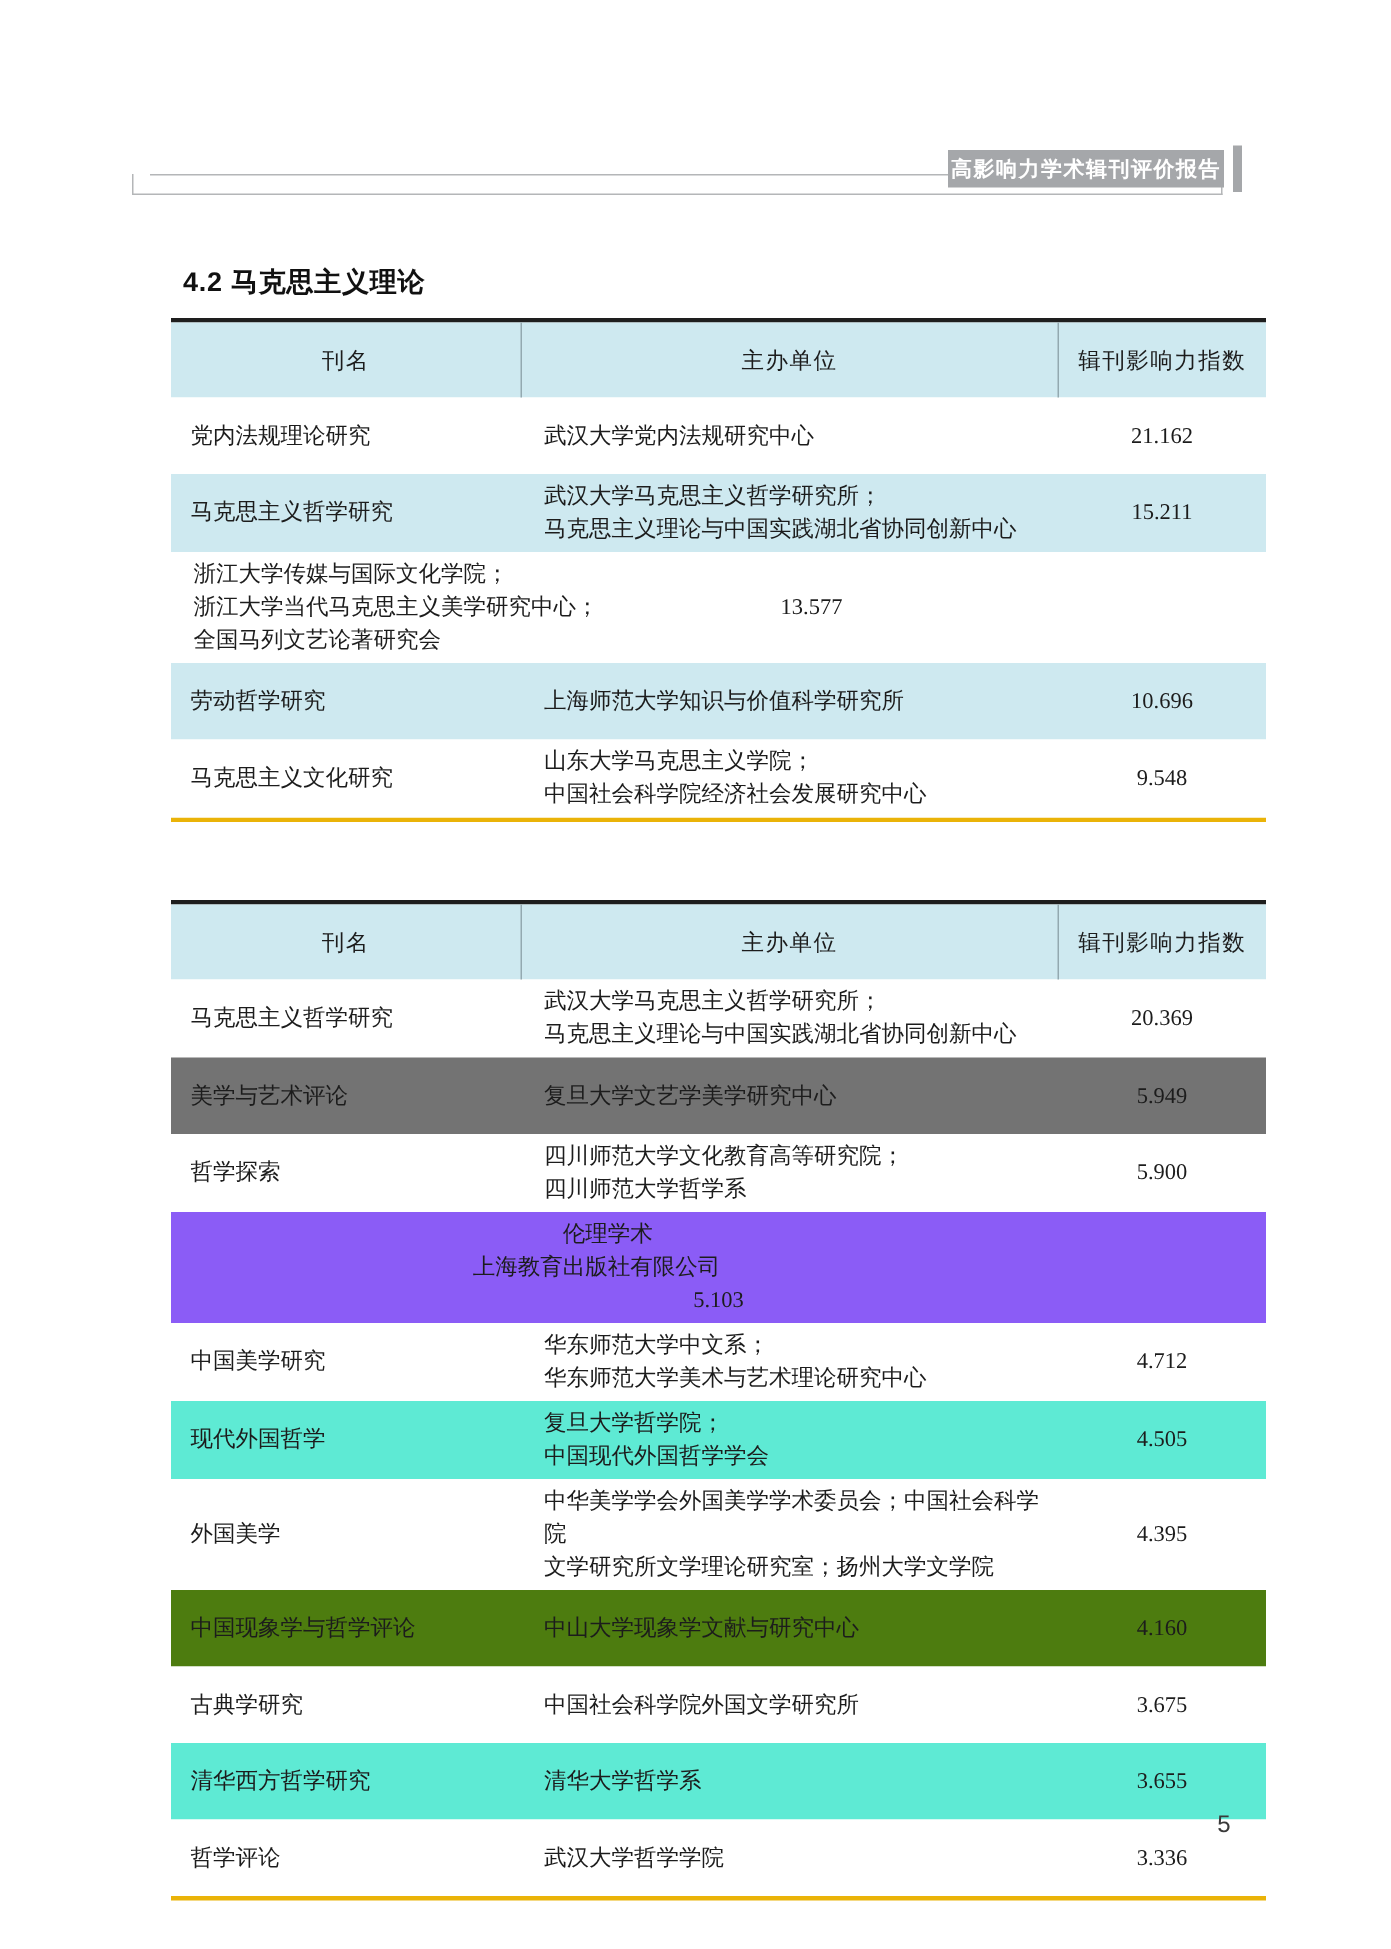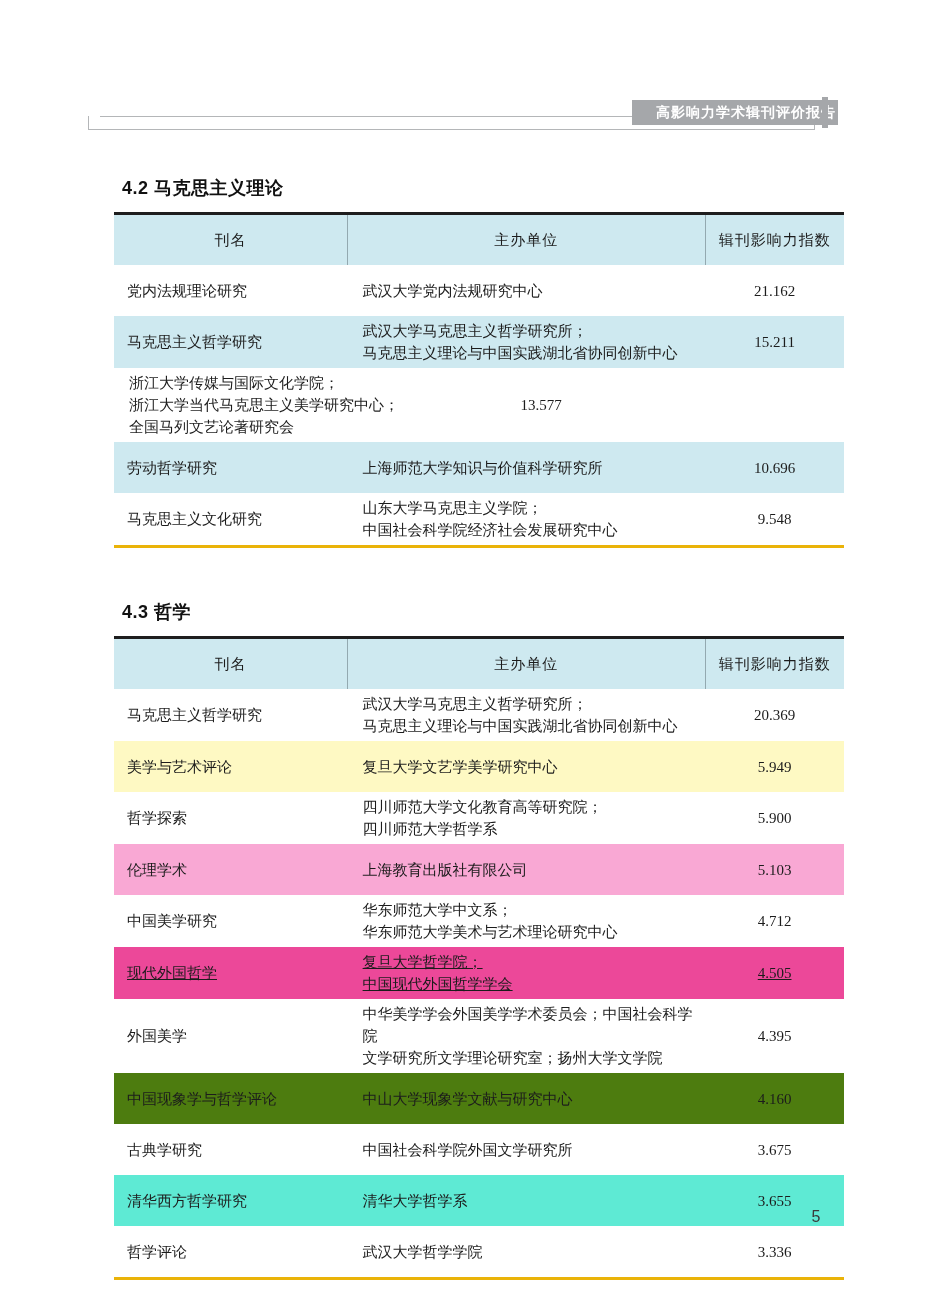--- a/index.html
+++ b/index.html
@@ -15,21 +15,21 @@
   
   .banner { position:absolute; top:0; left:0; width:927px; height:140px; }
   .banner-line-a { position:absolute; top:116px; left:100px; width:532px; height:1px; background:#b4b6b8; }
   .banner-step-left { position:absolute; top:116px; left:88px; width:1px; height:14px; background:#b4b6b8; }
   .banner-line-b { position:absolute; top:129px; left:88px; width:727px; height:1px; background:#b4b6b8; }
   .banner-step-right { position:absolute; top:123px; left:814px; width:1px; height:7px; background:#b4b6b8; }
   .banner-label {
     position:absolute; top:100px; left:632px; width:184px; height:25px;
     display:flex; align-items:center; justify-content:center;
     color:#ffffff; font-family:"Liberation Sans","DejaVu Sans",sans-serif;
-    font-weight:bold; font-size:14px; letter-spacing:1px;padding-left:22px;
+    font-weight:bold; font-size:14px; letter-spacing:1px;
   }
   .banner-bar { position:absolute; top:97px; left:822px; width:6px; height:31px; }
 
   
   .content { position:absolute; top:176px; left:114px; width:730px; }
   .section + .section { margin-top:52px; }
   .section-title {
     font-family:"Liberation Sans","DejaVu Sans",sans-serif;
     font-weight:bold; font-size:18px; color:#111111;
     margin:0 12px 12px 8px; letter-spacing:0.5px;
@@ -106,57 +106,56 @@
             <div class="td col0">马克思主义文化研究</div>
             <div class="td col1">山东大学马克思主义学院；
 中国社会科学院经济社会发展研究中心</div>
             <div class="td col2">9.548</div>
           </div>
         </div>
     </div>
   </div>
 
   <div class="section">
-    <h2 class="section-title">4.3 哲学</h2>
     <div class="journal-table">
       <div class="thead" style="background: rgb(206, 233, 240);">
           <div class="th col0">刊名</div>
           <div class="th col1">主办单位</div>
           <div class="th col2">辑刊影响力指数</div>
         </div>
       <div class="tbody">
           <div class="tr">
             <div class="td col0">马克思主义哲学研究</div>
             <div class="td col1">武汉大学马克思主义哲学研究所；
 马克思主义理论与中国实践湖北省协同创新中心</div>
             <div class="td col2">20.369</div>
           </div>
-          <div class="tr" style="background: #fef9c3;">
+          <div class="tr" style="background: #737373;">
             <div class="td col0">美学与艺术评论</div>
             <div class="td col1">复旦大学文艺学美学研究中心</div>
             <div class="td col2">5.949</div>
           </div>
           <div class="tr">
             <div class="td col0">哲学探索</div>
             <div class="td col1">四川师范大学文化教育高等研究院；
 四川师范大学哲学系</div>
             <div class="td col2">5.900</div>
           </div>
-          <div class="tr" style="background: #f9a8d4;">
+          <div class="tr" style="background: #8b5cf6; flex-direction: column;">
             <div class="td col0">伦理学术</div>
             <div class="td col1">上海教育出版社有限公司</div>
             <div class="td col2">5.103</div>
           </div>
           <div class="tr">
             <div class="td col0">中国美学研究</div>
             <div class="td col1">华东师范大学中文系；
 华东师范大学美术与艺术理论研究中心</div>
             <div class="td col2">4.712</div>
           </div>
-          <div class="tr" style="background: #ec4899; text-decoration: underline;">
+          <div class="tr" style="background: #5eead4;">
             <div class="td col0">现代外国哲学</div>
             <div class="td col1">复旦大学哲学院；
 中国现代外国哲学学会</div>
             <div class="td col2">4.505</div>
           </div>
           <div class="tr">
             <div class="td col0">外国美学</div>
             <div class="td col1">中华美学学会外国美学学术委员会；中国社会科学院
 文学研究所文学理论研究室；扬州大学文学院</div>
             <div class="td col2">4.395</div>

